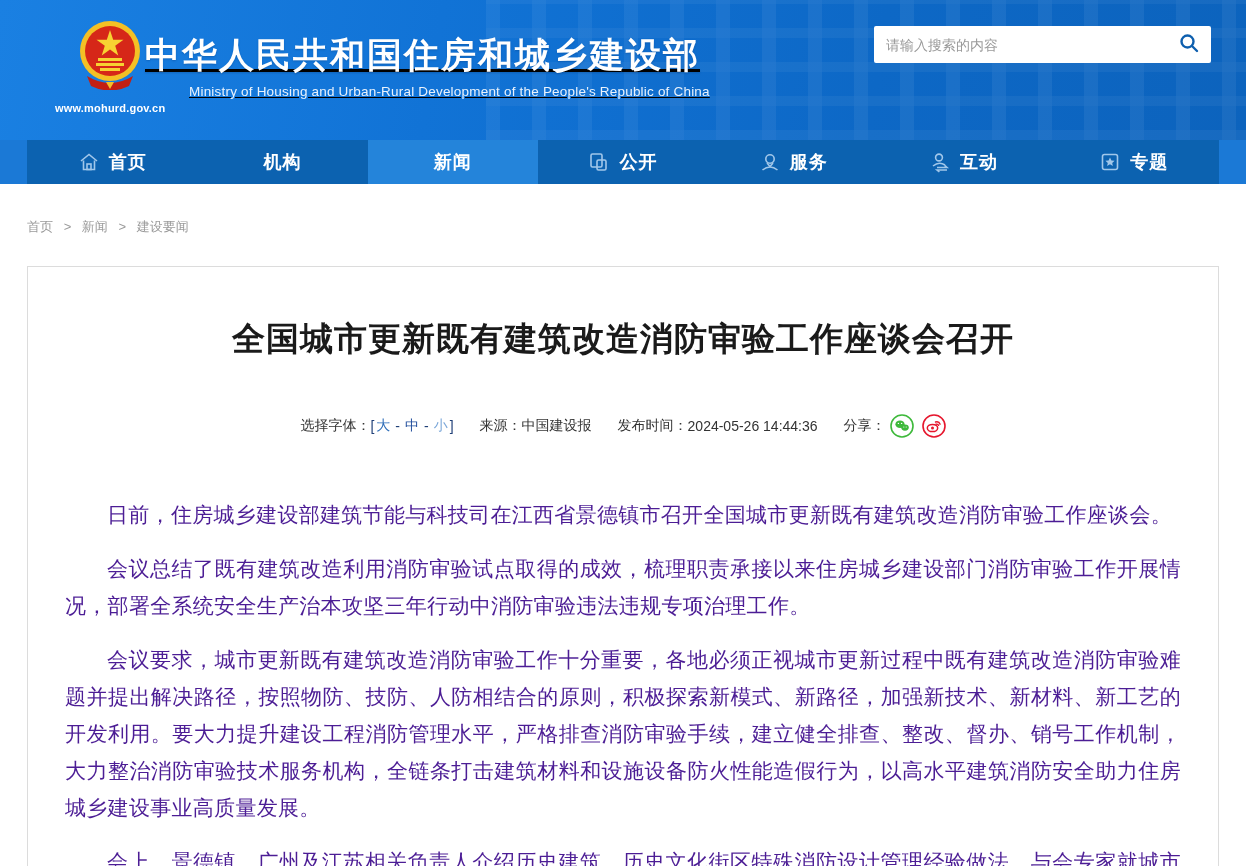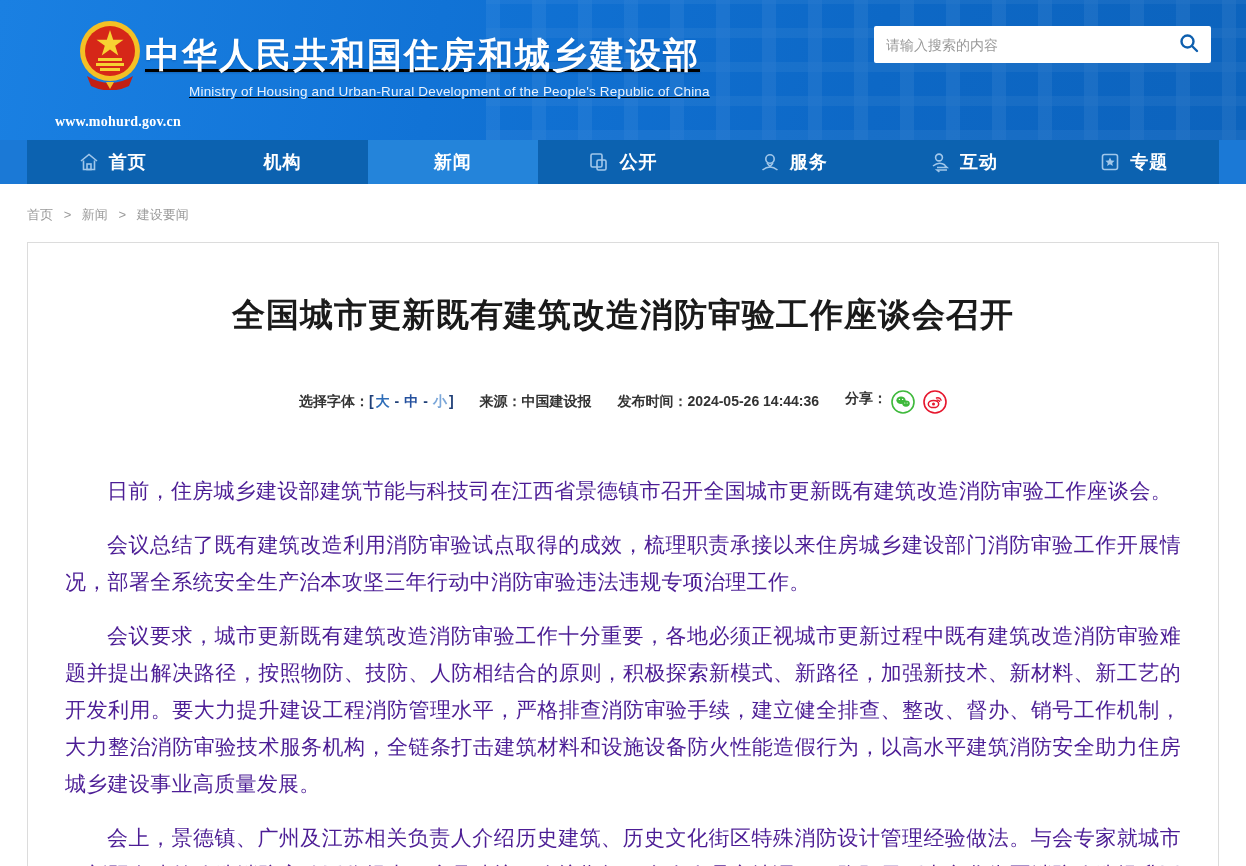--- a/index.html
+++ b/index.html
@@ -15,21 +15,21 @@
   .hdr-texture{
     position:absolute; right:0; top:0; width:760px; height:140px; opacity:.10;
     background:
       repeating-linear-gradient(90deg, rgba(255,255,255,.55) 0 14px, transparent 14px 46px),
       repeating-linear-gradient(0deg, rgba(255,255,255,.45) 0 10px, transparent 10px 34px);
     pointer-events:none;
   }
   .hdr-inner{ position:relative; width:1192px; margin:0 auto; height:100%; }
   .emblem-wrap{ position:absolute; left:28px; top:18px; width:110px; text-align:center; }
   .emblem{ width:62px; height:72px; display:inline-block; }
-  .site-url{ color:#fff; font-weight:bold; font-size:14px; margin-top:20px; letter-spacing:.2px;font-family:Liberation Serif, serif; }
+  .site-url{ color:#fff; font-weight:bold; font-size:11px; margin-top:8px; letter-spacing:.2px; }
   .titles{ position:absolute; left:118px; top:36px;text-decoration:underline; }
   .site-title{ color:#fff; font-size:35px; font-weight:bold; letter-spacing:2px; line-height:1.1;
                text-shadow:0 1px 2px rgba(0,40,90,.25); white-space:nowrap;}
   .site-sub{ color:#eaf3fd; font-size:13.5px; margin-top:9px; letter-spacing:.2px; white-space:nowrap;margin-left:44px;}
   .search-box{
     position:absolute; right:8px; top:26px; width:337px; height:37px; background:#fff;
     display:flex; align-items:center; border-radius:2px; padding:0 12px;
   }
   .search-input{ flex:1; border:none; outline:none; font-size:14px; color:#333;
                  font-family:inherit; background:transparent; }
@@ -40,38 +40,38 @@
   .main-nav{ width:1246px; height:44px; background:#1b79d6; }
   .nav-inner{ width:1192px; height:44px; margin:0 auto; background:#0c62b0; display:flex; }
   .nav-item{
     flex:1; height:44px; display:flex; align-items:center; justify-content:center;
     color:#fff; font-size:18px; font-weight:bold; cursor:pointer; gap:9px; letter-spacing:1px;
   }
   .nav-item.active{ background:#2484da; }
   .nav-icon{ width:22px; height:22px; opacity:.85; display:inline-flex; }
 
   
-  .breadcrumb{ width:1192px; margin:0 auto; padding:22px 0 18px 0; font-size:13px; color:#9a9a9a; }
+  .breadcrumb{ width:1192px; margin:12px auto; padding:22px 0 18px 0; font-size:13px; color:#9a9a9a; }
   .breadcrumb a{ color:#9a9a9a; text-decoration:none; cursor:pointer; }
   .crumb-sep{ margin:0 7px; color:#9a9a9a; }
 
   
   .article-card{
     width:1192px; margin:0 auto; border:1px solid #dcdcdc; background:#fff;
     min-height:640px; padding:50px 37px 40px 37px;
   }
   .article-title{
     text-align:center; font-size:33px; font-weight:bold; color:#1a1a1a;
     letter-spacing:1px; margin-bottom:52px;
   }
   .article-meta{
     display:flex; justify-content:center; align-items:center; gap:26px;
     font-size:14px; color:#333; margin-bottom:58px;
   }
-  .meta-group{ display:flex; white-space:nowrap;font-weight:bold; }
+  .meta-group{ display:flex; align-items:center; white-space:nowrap; }
   .fs-bracket{ color:#1f3f77; }
   .fs-large{ color:#2e6db8; cursor:pointer; margin:0 2px; }
   .fs-dash{ color:#1f3f77; margin:0 3px; }
   .fs-medium{ color:#24509e; cursor:pointer; margin:0 2px; }
   .fs-small{ color:#7ba7d9; cursor:pointer; margin:0 2px; }
   .share-icons{ display:flex; align-items:center; gap:8px; margin-left:4px; }
   .share-ic{ width:24px; height:24px; border-radius:50%; cursor:pointer; display:inline-flex; }
 
   .article-body{ padding:0 0 0 0; }
   .article-body p{

